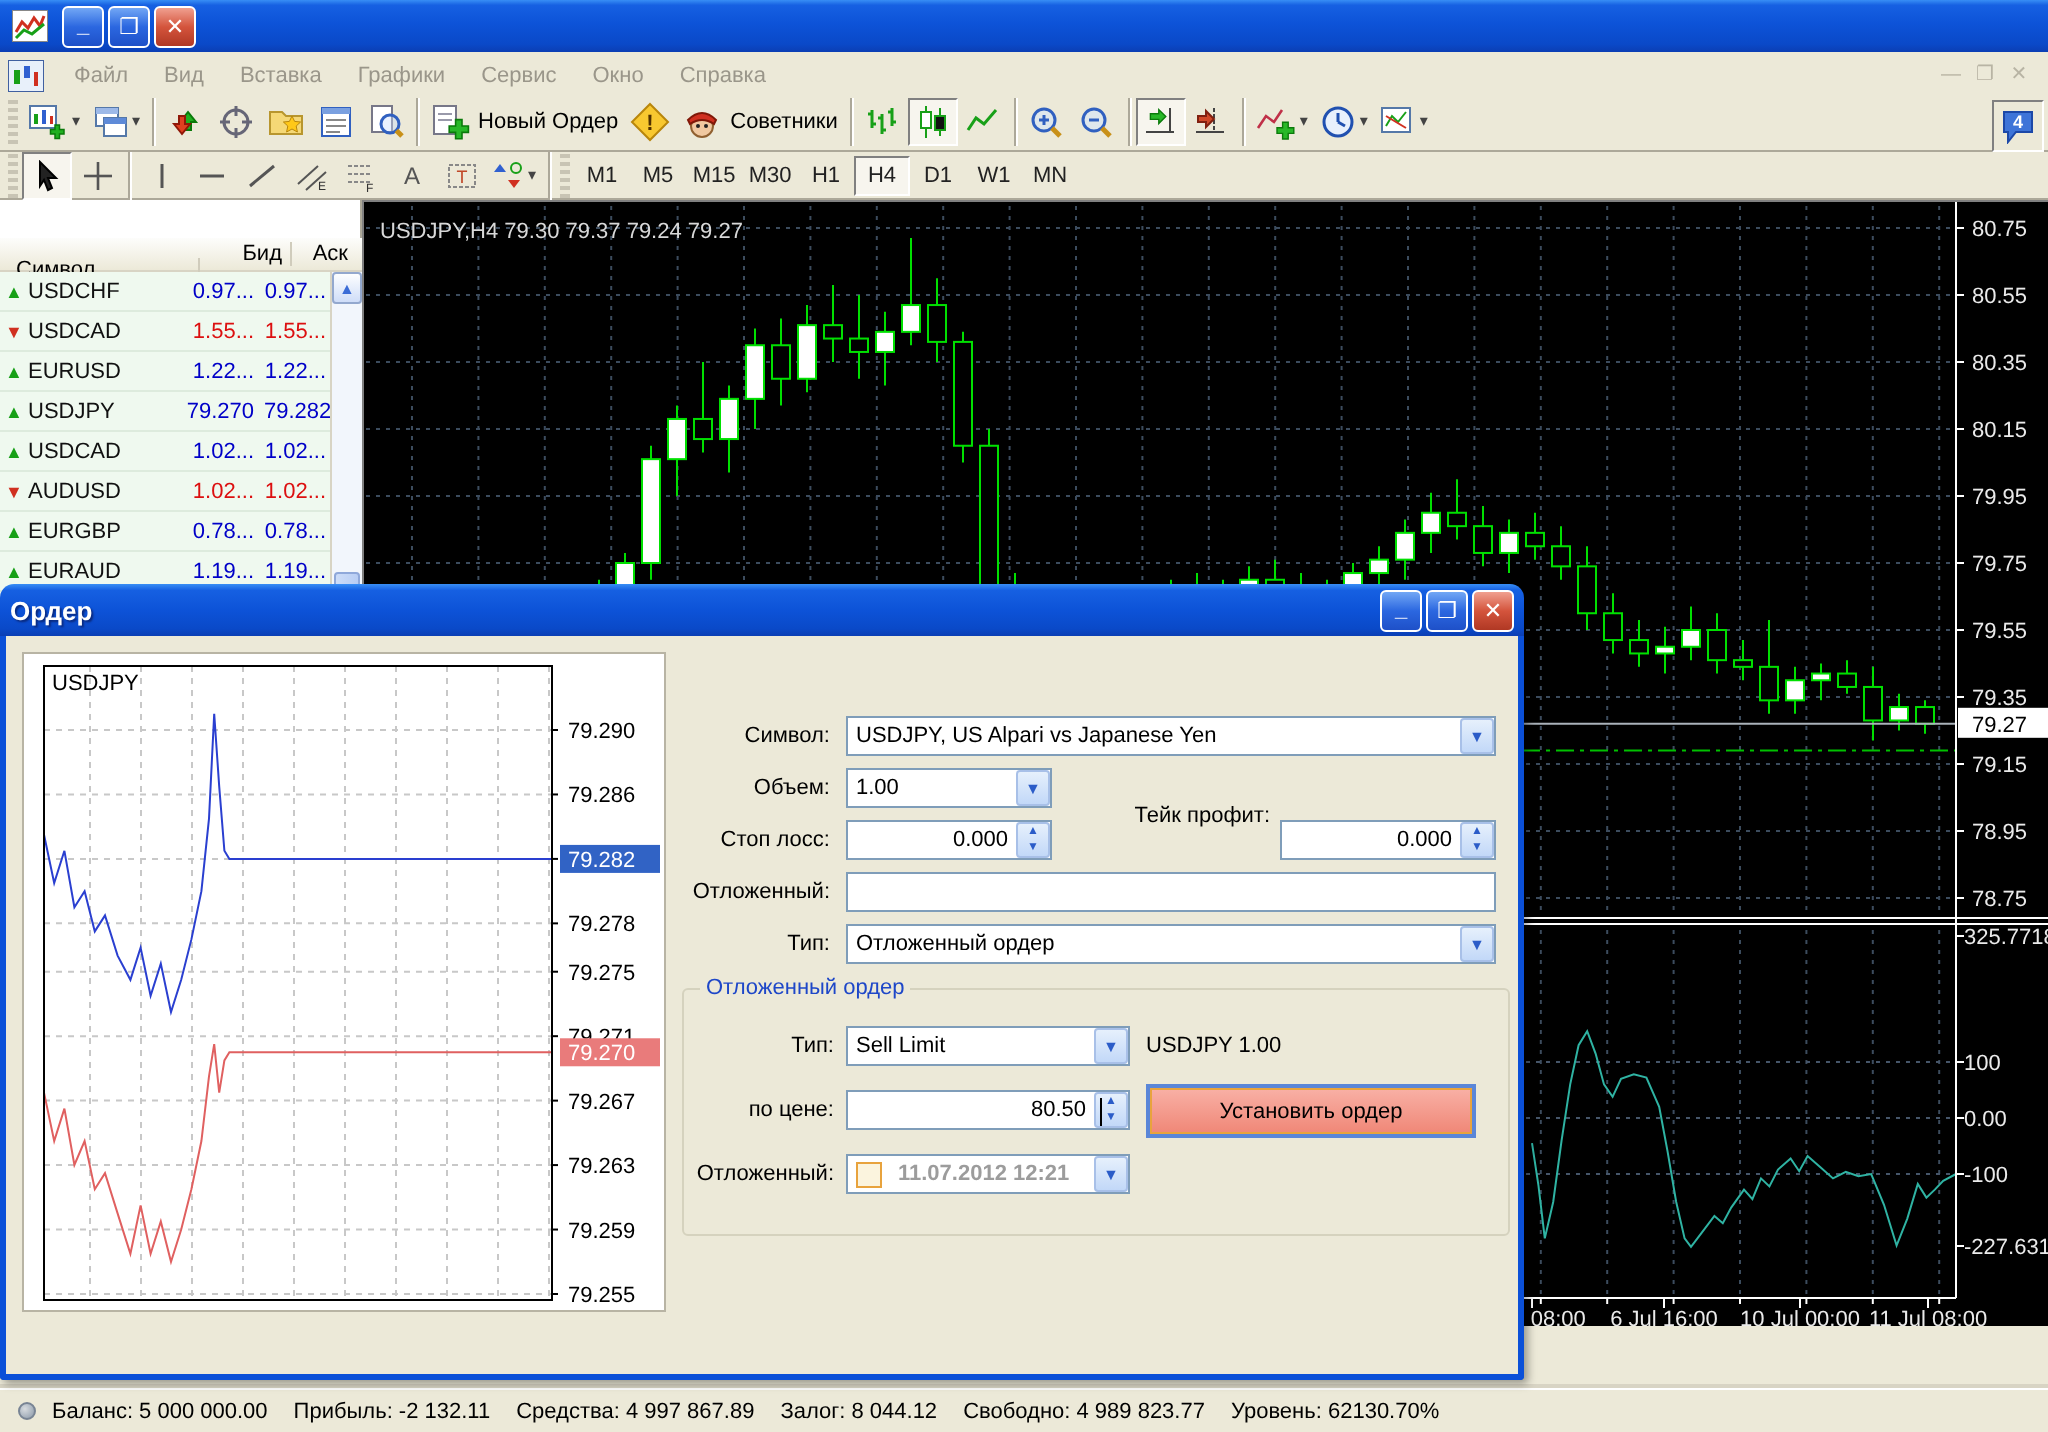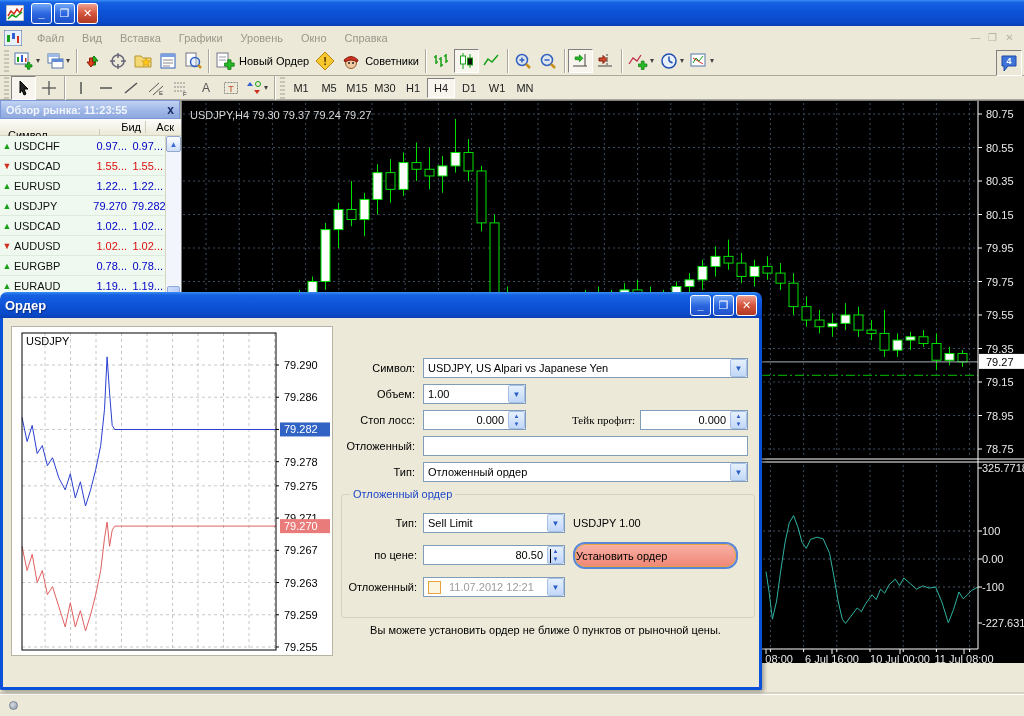--- a/index.html
+++ b/index.html
@@ -82,22 +82,22 @@
   .fld-label { position:absolute; height:20px; display:flex; align-items:center; justify-content:flex-end; color:#000; }
   .combo,.spin-field,.text-input { position:absolute; height:20px; background:#fff; border:1px solid #7F9DB9; display:flex; align-items:center; }
   .combo .val { flex:1; padding:0 4px; white-space:nowrap; overflow:hidden; }
   .combo .btn,.spin-field .btns { width:17px; height:18px; background:linear-gradient(180deg,#E6F0FC,#C2D8F8);
     border:1px solid #A8C0E8; border-radius:2px; color:#2B5CC8; display:flex; align-items:center; justify-content:center; font-size:8px; }
   .spin-field .val { flex:1; padding:0 4px; text-align:right; }
   .spin-field .btns { flex-direction:column; font-size:6px; line-height:8px; }
   .grp { position:absolute; border:1px solid #D5D2BE; border-radius:3px; }
   .grp-label { position:absolute; top:-7px; left:8px; background:#ECE9D8; padding:0 3px; color:#1E47C8; }
   #place-btn { position:absolute; height:23px; background:linear-gradient(180deg,#F8AFA4,#F08878);
-    border:1px solid #E8A33D; outline:2px solid #5A86D8; outline-offset:0px; border-radius:10px;
-    display:flex; align-items:center; color:#000; }
+    border:1px solid #E8A33D; outline:2px solid #5A86D8; outline-offset:0px; border-radius:0;
+    display:flex; align-items:center; justify-content:center; color:#000; }
   .gray-text { color:#9C9C9C; }
   .chk { width:13px; height:13px; border:1px solid #E8A33D; background:#FBF4DE; margin:0 4px; }
   #price-caret { position:absolute; right:13px; top:3px; width:1px; height:14px; background:#000; }
   #od-hint { position:absolute; left:340px; top:306px; width:405px; text-align:center; color:#000; }
 
   
   #statusbar { position:absolute; left:0; top:694px; width:1024px; height:22px; background:#ECE9D8;
     border-top:1px solid #fff; box-shadow:0 -2px 0 #D8D4C4; display:flex; align-items:center; }
   #statusbar .conn { width:26px; display:flex; align-items:center; justify-content:center; }
   #statusbar .conn i { width:9px; height:9px; border-radius:50%; background:radial-gradient(circle at 35% 35%,#D8DCE0,#8A98A8); border:1px solid #788494; }
@@ -124,21 +124,21 @@
     <rect x="0" y="0" width="18" height="16" fill="#E8F0FA" stroke="#4060A0"></rect>
     <rect x="3" y="5" width="3" height="7" fill="#18A018"></rect>
       <rect x="8" y="3" width="3" height="6" fill="#3060D0"></rect>
       <rect x="13" y="6" width="2" height="7" fill="#D03020"></rect>
   </svg>
   <div id="menu-items" style="display: flex;">
       <div class="menu-item">Файл</div>
       <div class="menu-item">Вид</div>
       <div class="menu-item">Вставка</div>
       <div class="menu-item">Графики</div>
-      <div class="menu-item">Уровень</div>
+      <div class="menu-item">Сервис</div>
       <div class="menu-item">Окно</div>
       <div class="menu-item">Справка</div>
     </div>
   <div id="mdi-controls">
     <div class="mdibtn">—</div>
     <div class="mdibtn">❐</div>
     <div class="mdibtn">✕</div>
   </div>
 </div>
 
@@ -641,24 +641,20 @@
       <line x1="650" y1="548" x2="650" y2="553" stroke="#fff"></line>
       <text x="650" y="562" font-size="11" fill="#EAEAEA" text-anchor="middle">6 Jul 16:00</text>
       <line x1="718" y1="548" x2="718" y2="553" stroke="#fff"></line>
       <text x="718" y="562" font-size="11" fill="#EAEAEA" text-anchor="middle">10 Jul 00:00</text>
       <line x1="782" y1="548" x2="782" y2="553" stroke="#fff"></line>
       <text x="782" y="562" font-size="11" fill="#EAEAEA" text-anchor="middle">11 Jul 08:00</text>
       <text x="8" y="18" font-size="11" fill="#D8D8D8">USDJPY,H4  79.30 79.37 79.24 79.27</text>
     </svg></div>
 
 <div id="market-watch">
-  <div id="mw-title">
-    <span>Обзор рынка: 11:23:55</span>
-    <span class="mw-close">x</span>
-  </div>
   <div id="mw-cols">
     <div class="c1">Символ</div>
     <div class="c2">Бид</div>
     <div class="c3">Аск</div>
   </div>
   <div id="mw-rows">
       <div class="mw-row up">
         <span class="arr">▲</span>
         <span class="sym">USDCHF</span>
         <span class="bid">0.97...</span>
@@ -792,21 +788,21 @@
   </div>
 
   <div class="fld-label" style="left:330px; top:92px; width:82px;">Стоп лосс:</div>
   <div class="spin-field" style="left:420px; top:92px; width:103px;">
     <span class="val">0.000</span>
     <span class="btns">
         <span>▲</span>
         <span>▼</span>
       </span>
   </div>
-  <div class="fld-label" style="left:540px; top:92px; width:92px;font-family:Liberation Serif, serif;">Тейк профит:</div>
+  <div class="fld-label" style="left:540px; top:80px; width:92px;">Тейк профит:</div>
   <div class="spin-field" style="left:637px; top:92px; width:108px;">
     <span class="val">0.000</span>
     <span class="btns">
         <span>▲</span>
         <span>▼</span>
       </span>
   </div>
 
   <div class="fld-label" style="left:322px; top:118px; width:90px;">Отложенный:</div>
   <div class="text-input" style="left:420px; top:118px; width:325px;">
@@ -836,26 +832,33 @@
     <span class="btns">
         <span>▲</span>
         <span>▼</span>
       </span>
   </div>
   <div id="place-btn" style="left:572px; top:226px; width:161px;">
     <span>Установить ордер</span>
   </div>
 
   <div class="fld-label" style="left:330px; top:259px; width:84px;">Отложенный:</div>
-  <div class="combo" style="left:420px; top:259px; width:142px;">
+  <div class="combo" style="left:420px; top:259px; width:142px;font-weight:bold;">
     <span class="chk"></span>
     <span class="val gray-text">11.07.2012 12:21</span>
     <span class="btn">▼</span>
   </div>
 
-  <div id="od-hint">Вы можете установить ордер не ближе 0 пунктов от рыночной цены.</div>
 </div>
 
 <div id="statusbar">
   <div class="conn">
       <i></i>
     </div>
+  <div id="status-items" style="display:flex;">
+      <div class="seg">Баланс: 5 000 000.00</div>
+      <div class="seg">Прибыль: -2 132.11</div>
+      <div class="seg">Средства: 4 997 867.89</div>
+      <div class="seg">Залог: 8 044.12</div>
+      <div class="seg">Свободно: 4 989 823.77</div>
+      <div class="seg">Уровень: 62130.70%</div>
+    </div>
 </div>
 
 </body></html>

